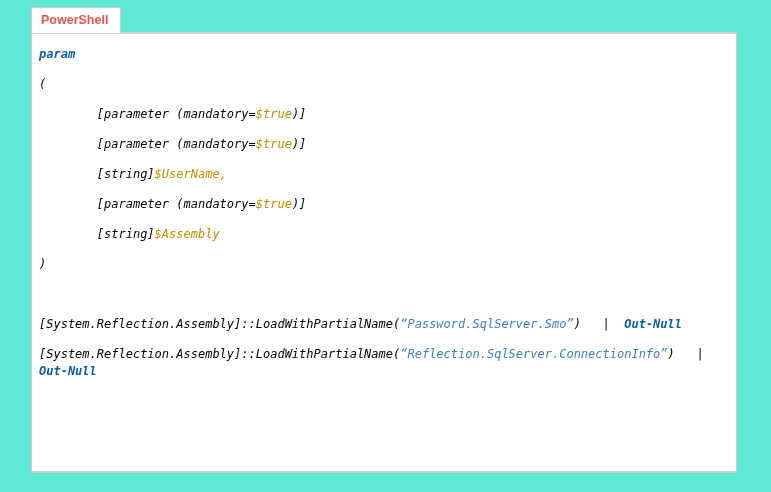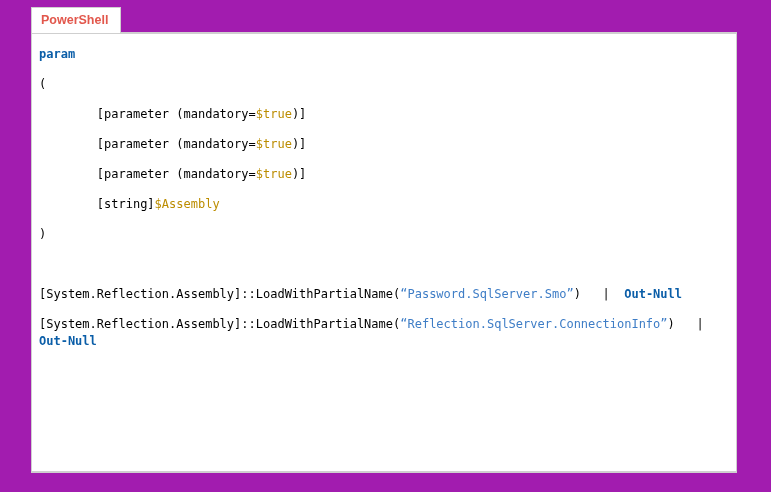--- a/index.html
+++ b/index.html
@@ -8,21 +8,21 @@
     background: #ffffff;
     width: 771px;
     height: 492px;
     overflow: hidden;
     font-family: "DejaVu Sans Mono", monospace;
   }
   .page {
     position: relative;
     width: 771px;
     height: 492px;
-    background: #a21caf;
+    background: #5eead4;
   }
   
   .tab {
     position: absolute;
     left: 31px;
     top: 7px;
     height: 26px;
     z-index: 2;
     background: #ffffff;
     border: 1px solid var(--border);
@@ -47,20 +47,21 @@
     top: 32px;
     width: 706px;
     height: 441px;
     box-sizing: border-box;
     background: #ffffff;
     border: 1px solid var(--border);
     border-top-width: 2px;
     border-bottom-width: 2px;
     padding: 12px 22px 4px 7px;
     overflow: hidden;
+    font-style: italic;
   }
   .code-line {
     font-family: "DejaVu Sans Mono", monospace;
     font-size: 12px;
     line-height: 17px;
     margin: 0 0 13px 0;
     white-space: pre-wrap;
     word-wrap: break-word;
     tab-size: 8;
     -moz-tab-size: 8;
@@ -76,20 +77,21 @@
 
 <div class="page">
   <div class="tab">
     <span class="tab-label">PowerShell</span>
   </div>
   <div class="code-box">
       <div class="code-line"><span class="tok-k">param</span></div>
       <div class="code-line"><span class="tok-p">(</span></div>
       <div class="code-line"><span class="tok-p">	[parameter (mandatory=</span><span class="tok-v">$true</span><span class="tok-p">)]</span></div>
       <div class="code-line"><span class="tok-p">	[parameter (mandatory=</span><span class="tok-v">$true</span><span class="tok-p">)]</span></div>
+      <div class="code-line"><span class="tok-p">	[string]</span><span class="tok-v">$UserName,</span></div>
       <div class="code-line"><span class="tok-p">	[parameter (mandatory=</span><span class="tok-v">$true</span><span class="tok-p">)]</span></div>
       <div class="code-line"><span class="tok-p">	[string]</span><span class="tok-v">$Assembly</span></div>
       <div class="code-line"><span class="tok-p">)</span></div>
       <div class="code-line">&nbsp;</div>
       <div class="code-line"><span class="tok-p">[System.Reflection.Assembly]::LoadWithPartialName(</span><span class="tok-s">“Password.SqlServer.Smo”</span><span class="tok-p">)   |  </span><span class="tok-k">Out-Null</span></div>
       <div class="code-line"><span class="tok-p">[System.Reflection.Assembly]::LoadWithPartialName(</span><span class="tok-s">“Reflection.SqlServer.ConnectionInfo”</span><span class="tok-p">)   |  </span><span class="tok-k">Out-Null</span></div>
     </div>
 </div>
 
 </body></html>

